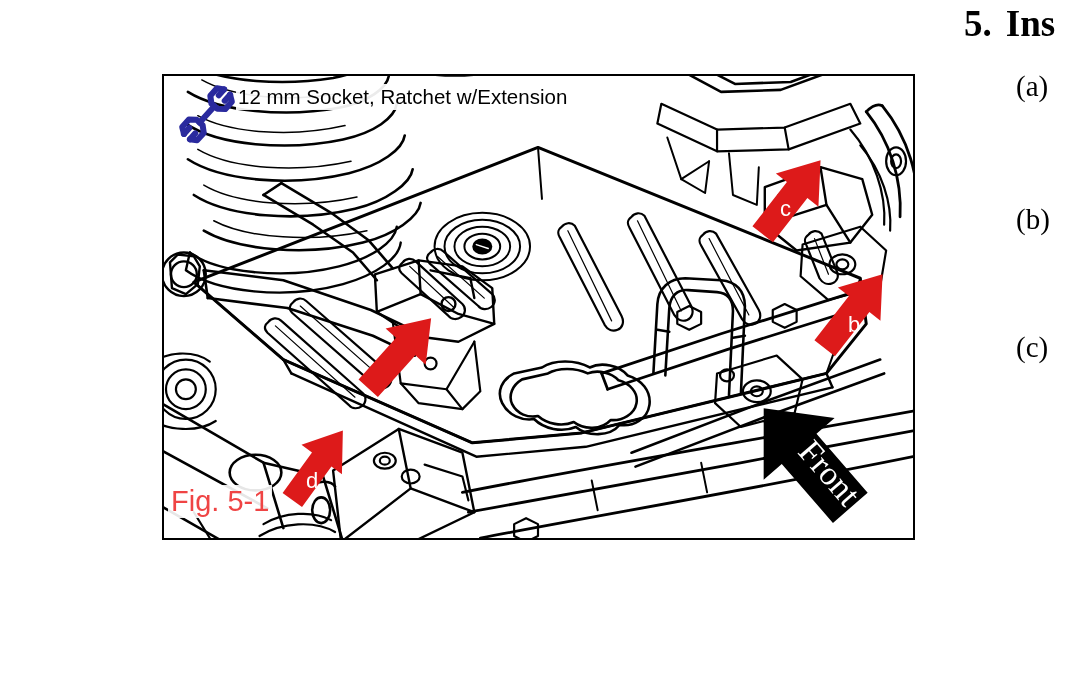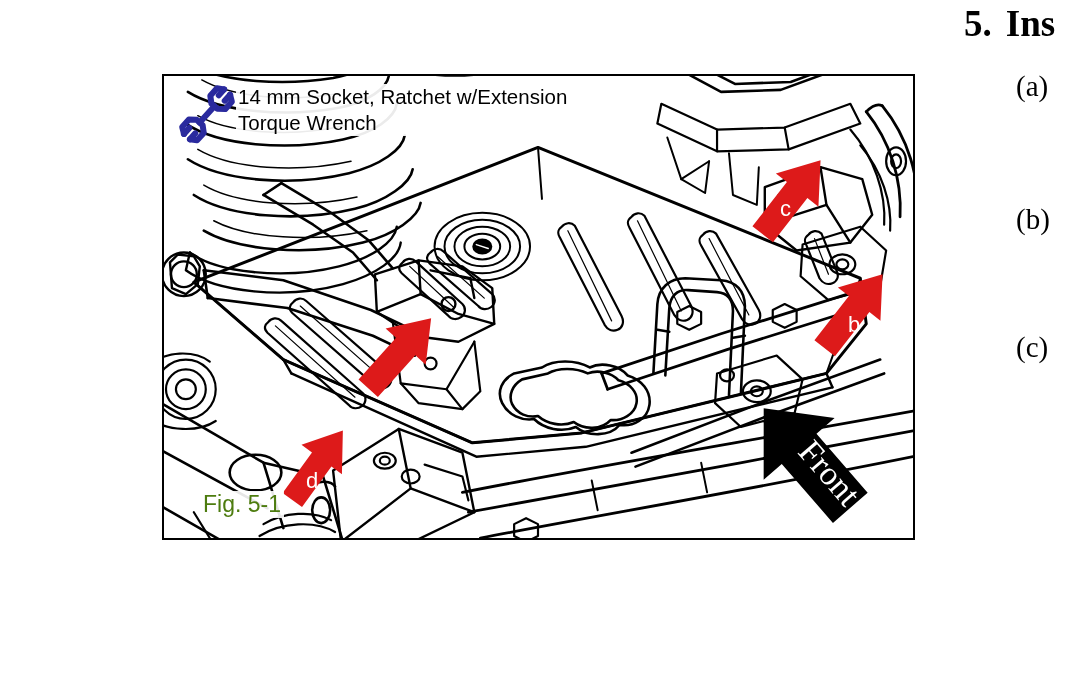--- a/index.html
+++ b/index.html
@@ -84,25 +84,25 @@
   
   #front-arrow {
     position: absolute;
     z-index: 24;
   }
   #front-arrow svg { display: block; overflow: visible; }
 
   
   #figure-caption {
     position: absolute;
-    left: 36px;
+    left: 4px;
     bottom: 20px;
     font-family: "Liberation Sans", sans-serif;
-    font-size: 23px;
-    color: #4d7c0f;
+    font-size: 29px;
+    color: #ef4444;
     background: rgba(255,255,255,0.9);
     padding: 0 3px;
     z-index: 28;
     white-space: nowrap;
   }
 
   
   #instructions {
     position: absolute;
     left: 950px;
@@ -384,22 +384,21 @@
       <path d="M30 8 L 24 12 L 24 22 L 30 27 L 38 27 L 44 22 L 44 12 L 38 8"></path>
 
       <path d="M34 27 L 34 49"></path>
 
       <path d="M38 68 L 38 60 M30 68 L 30 60"></path>
       <path d="M30 68 L 24 64 L 24 54 L 30 49 L 38 49 L 44 54 L 44 64 L 38 68"></path>
     </g>
   </svg>
 
   <div id="tool-list">
-    <span class="tool-line">14 mm Socket, Ratchet w/Extension</span>
-    <span class="tool-line">Torque Wrench</span>
+    <span class="tool-line">12 mm Socket, Ratchet w/Extension</span>
   </div>
 
   <div class="callout-arrow" style="left:196px; top:228px; width:78px; height:100px;">
     <svg viewBox="0 0 78 100" width="78" height="100">
       <g transform="rotate(42 39 50)">
         <path d="M39 2 L 66 40 L 52 40 L 52 96 L 26 96 L 26 40 L 12 40 Z" fill="#DD1A1A"></path>
       </g>
     </svg>
   </div>
   <div class="callout-label" style="left:70px; top:274px;">a</div>

